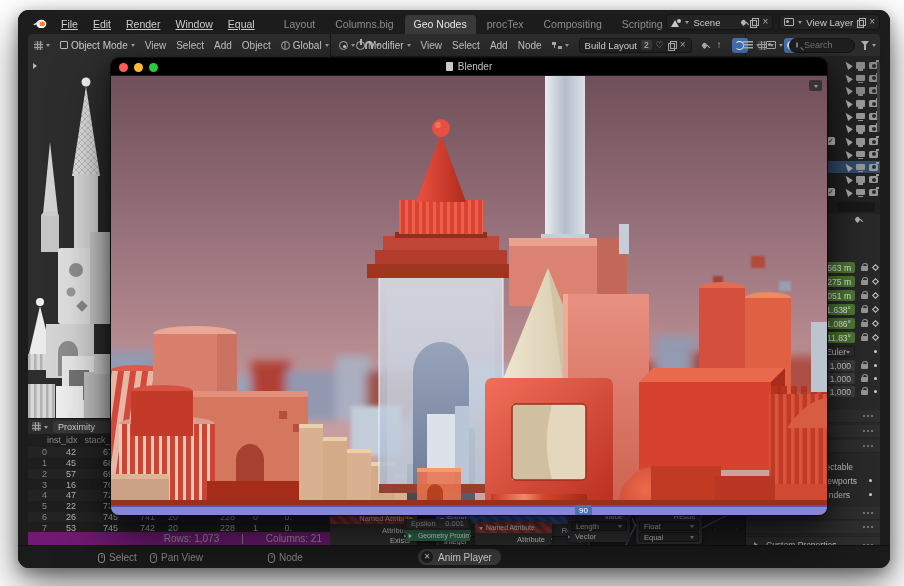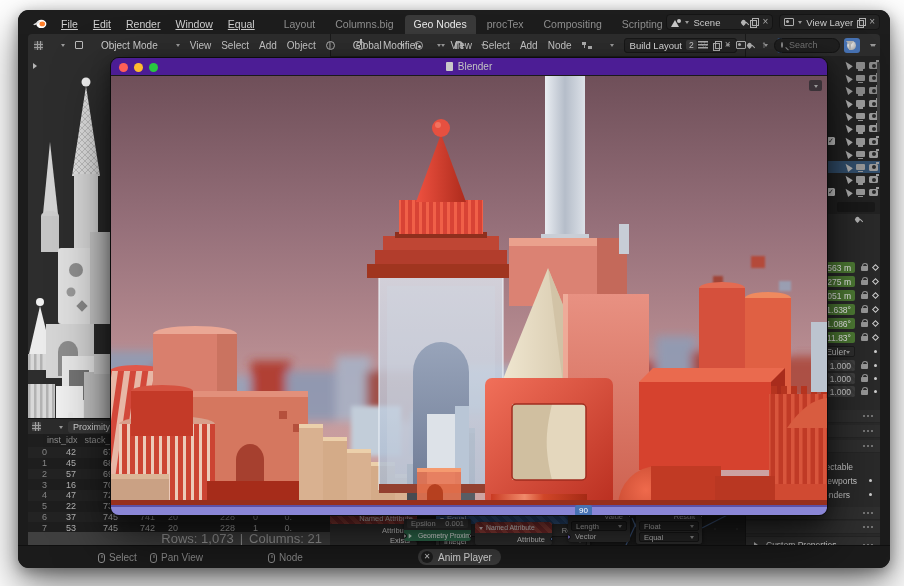--- a/index.html
+++ b/index.html
@@ -20,21 +20,21 @@
   .tab{padding:3px 9px 4px;border-radius:4px 4px 0 0;white-space:nowrap;}
   .tab.active{background:#3a3a3a;color:#e9e9e9;}
   .tb-right{position:absolute;right:10px;top:4px;display:flex;gap:6px;align-items:center;}
   .selector{display:flex;align-items:center;height:16px;background:#242424;border:1px solid #151515;border-radius:4px;padding:0 4px;gap:4px;font-size:9.5px;color:#cccccc;}
   .selector .txt{min-width:44px;}
 
   
   .hdr{position:absolute;left:10px;right:10px;top:24px;height:22px;background:#2d2d2d;border-radius:4px 4px 0 0;font-size:10px;color:#cecece;overflow:hidden;}
   .hdr .vdiv{position:absolute;top:0;bottom:0;width:1px;background:#1a1a1a;}
   .hgroup{position:absolute;top:0;height:22px;display:flex;align-items:center;gap:10px;white-space:nowrap;}
-  .hbtn{display:flex;align-items:center;gap:18px;}
+  .hbtn{display:flex;align-items:center;gap:3px;}
   .hmenu{color:#c8c8c8;}
   .treefield{display:flex;align-items:center;gap:4px;background:#242424;border:1px solid #171717;border-radius:3px;height:15px;padding:0 5px;font-size:9.5px;color:#ddd;}
   .userbadge{background:#3a3a3a;border-radius:2px;padding:0 3px;font-size:8.5px;color:#ccc;}
   .searchbox{display:flex;align-items:center;gap:4px;background:#1f1f1f;border:1px solid #141414;border-radius:8px;height:15px;padding:0 6px;width:66px;}
   .searchbox input{background:transparent;border:none;outline:none;color:#bbb;font-size:9px;width:48px;font-family:"Liberation Sans",sans-serif;}
   .togglebtn{display:flex;align-items:center;justify-content:center;width:16px;height:15px;border-radius:3px;}
   .togglebtn.blue{background:var(--accent-blue,#4772b3);}
 
   
   .cdn{width:0;height:0;border:2.5px solid transparent;border-top:3.5px solid #9a9a9a;display:inline-block;margin-top:3px;}
@@ -106,21 +106,21 @@
   .ssdrop{display:flex;align-items:center;justify-content:space-between;background:#383838;border-radius:3px;height:12px;width:92px;padding:0 5px;color:#d5d5d5;font-size:9px;}
   .sscolh{position:absolute;left:0;top:16px;right:0;height:11px;color:#8d8d8d;display:flex;}
   .sscolh span{display:inline-block;text-align:right;}
   .sscolh .h0{width:19px;} .sscolh .h1{width:29px;} .sscolh .h2{width:42px;}
   .ssrows{position:absolute;left:0;top:28px;right:0;}
   .ssrow{display:flex;height:10.75px;align-items:center;color:#b5b5b5;}
   .ssrow:nth-child(odd){background:#232323;}
   .ssc{display:inline-block;text-align:right;flex:0 0 auto;}
   .ssc0{width:19px;color:#878787;} .ssc1{width:29px;} .ssc2{width:42px;} .ssc3{width:37px;}
   .ssc4{width:23px;} .ssc5{width:57px;} .ssc6{width:23px;} .ssc7{width:34px;}
-  .ssfoot{position:absolute;left:0;bottom:0;right:0;height:13px;background:#404040;color:#9f9f9f;display:flex;justify-content:flex-end;align-items:center;gap:6px;padding-right:8px;font-size:13px;}
+  .ssfoot{position:absolute;left:0;bottom:0;right:0;height:13px;background:#701a75;color:#9f9f9f;display:flex;justify-content:flex-end;align-items:center;gap:22px;padding-right:8px;font-size:10px;}
   .ss .rowchev{position:absolute;left:2px;top:29px;}
 
   
   .ne{position:absolute;left:312px;top:46px;width:415px;height:489px;background:#1d1d1d;
       background-image:radial-gradient(#282828 1px,transparent 1.2px);background-size:22px 22px;overflow:hidden;}
   .node{position:absolute;border-radius:3px;overflow:hidden;box-shadow:0 1px 4px rgba(0,0,0,.5);font-size:7.5px;color:#d8d8d8;}
   .nhead{height:11px;display:flex;align-items:center;gap:3px;padding:0 4px;font-size:7.5px;color:#eee;white-space:nowrap;overflow:hidden;}
   .nhead.red{background:repeating-linear-gradient(45deg,#7e2d2d 0 4px,#97403a 4px 8px);}
   .nhead.blue{background:repeating-linear-gradient(45deg,#2b4f7e 0 4px,#3a6296 4px 8px);}
   .nhead.green{background:var(--node-green,#2f6e4f);}
@@ -166,21 +166,21 @@
   
   .status{position:absolute;left:0;right:0;bottom:0;height:23px;background:#1b1b1b;border-top:1px solid #101010;font-size:10px;color:#909090;}
   .stitem{position:absolute;top:6px;display:flex;align-items:center;gap:4px;}
   .player{position:absolute;left:400px;top:3px;height:16px;background:#3d3d3d;border-radius:9px;display:flex;align-items:center;gap:5px;padding:0 9px 0 3px;color:#e3e3e3;}
   .player .stopbtn{width:12px;height:12px;border-radius:50%;background:#1e1e1e;color:#cfcfcf;font-size:8px;line-height:12px;text-align:center;}
   .version{position:absolute;right:26px;top:22px;color:#8a8a8a;}
 
   
   .fwin{position:absolute;left:92px;top:47px;width:718px;height:459px;background:#2a2a2c;border-radius:9px;
         box-shadow:0 24px 55px rgba(0,0,0,.6),0 6px 18px rgba(0,0,0,.4);overflow:hidden;z-index:40;border:1px solid #0c0c0c;}
-  .ftitle{position:absolute;left:0;top:0;right:0;height:18px;background:#4c1d95;display:flex;align-items:center;justify-content:center;gap:5px;color:#c3c3c3;font-size:10px;border-bottom:1px solid #1a1a1a;}
+  .ftitle{position:absolute;left:0;top:0;right:0;height:18px;background:#000000;display:flex;align-items:center;justify-content:center;gap:5px;color:#c3c3c3;font-size:10px;border-bottom:1px solid #1a1a1a;}
   .lights{position:absolute;left:8px;top:5px;display:flex;gap:6px;}
   .light{width:9px;height:9px;border-radius:50%;}
   .frender{position:absolute;left:0;top:18px;width:718px;height:431px;overflow:hidden;}
   .fchev{position:absolute;right:5px;top:22px;width:13px;height:11px;background:rgba(40,40,44,.75);border-radius:2px;display:flex;align-items:center;justify-content:center;z-index:5;}
   .ftimeline{position:absolute;left:0;bottom:0;width:718px;height:10px;background:var(--timeline-purple,#8a86d6);border-top:2px solid #5c51a6;}
   .fbadge{position:absolute;left:464px;top:-2px;height:11px;background:var(--accent-blue,#4772b3);color:#fff;font-size:8px;line-height:11px;padding:0 4px;border-radius:2px;}
 </style>
 </head>
 <body>
 
@@ -411,21 +411,21 @@
             <span class="ssc ssc1">47</span>
             <span class="ssc ssc2">722</span>
           </div>
           <div class="ssrow">
             <span class="ssc ssc0">5</span>
             <span class="ssc ssc1">22</span>
             <span class="ssc ssc2">737</span>
           </div>
           <div class="ssrow">
             <span class="ssc ssc0">6</span>
-            <span class="ssc ssc1">37</span>
+            <span class="ssc ssc1">26</span>
             <span class="ssc ssc2">745</span>
             <span class="ssc ssc3">741</span>
             <span class="ssc ssc4">20</span>
             <span class="ssc ssc5">228</span>
             <span class="ssc ssc6">0</span>
             <span class="ssc ssc7">0.</span>
           </div>
           <div class="ssrow">
             <span class="ssc ssc0">7</span>
             <span class="ssc ssc1">53</span>

